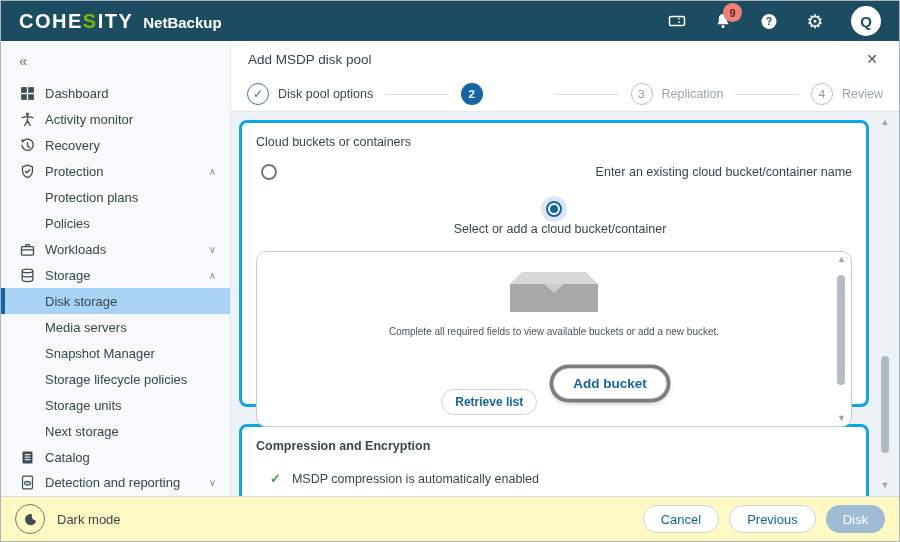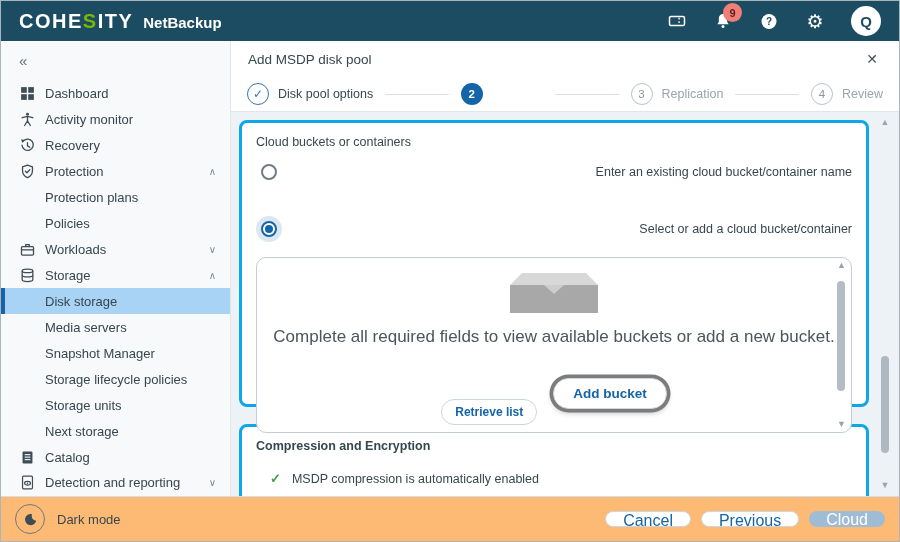--- a/index.html
+++ b/index.html
@@ -49,55 +49,55 @@
   .step.active .step-label { color:#263238; font-weight:700;margin-top:47px; }
   .step.upcoming .step-label { color:#9aa4ac; }
   .step-line { flex:1; height:1px; background:#d9dfe4; margin:0 12px; }
 
   .content { flex:1; background:#edf2f6; position:relative; overflow:hidden; padding:8px 30px 0 8px; }
   .card { background:#fff; border:3px solid #0ea5e9; border-radius:8px; padding:12px 14px; }
   .card-title { font-size:12.5px; color:#37474f; }
   .card-title.bold { font-weight:700; }
 
   .radio-row { display:flex; align-items:center; margin-top:10px; min-height:26px;justify-content:space-between; }
-  .radio-row.second { margin-top:31px; }
+  .radio-row.second { margin-top:11px;flex-direction:column; }
   .radio-wrap { width:26px; height:26px; display:flex; align-items:center; justify-content:center; border-radius:50%; cursor:pointer; }
   .radio-wrap.halo { background:#dce7f1; }
   .radio-outer { width:16px; height:16px; border-radius:50%; border:2px solid #6f7d87; background:#fff; display:flex; align-items:center; justify-content:center; }
   .radio-wrap.halo .radio-outer { border-color:#1464a8; }
   .radio-dot { width:8px; height:8px; border-radius:50%; background:#1464a8; }
   .radio-label { margin-left:12px; font-size:12.5px; color:#37474f; }
 
   .bucket-panel { margin-top:15px; height:176px; border:1px solid #c2ccd4; border-radius:10px; position:relative; display:flex; flex-direction:column; align-items:center; justify-content:center; background:#fff; }
-  .bucket-msg { font-size:17px; color:#4a555c; margin-top:12px; }
+  .bucket-msg { font-size:10px; color:#4a555c; margin-top:12px; }
   .panel-buttons { display:flex; align-items:center; gap:16px; margin-top:15px; }
   .btn { border-radius:15px; border:1px solid #cdd6dc; background:#fff; color:#1464a8; cursor:pointer; font-family:inherit; }
   .btn-retrieve { font-size:12px; font-weight:700; padding:5px 13px;margin-top:37px; }
   .btn-add { font-size:13.5px; font-weight:600; padding:7px 19px; border-radius:18px; box-shadow:0 0 0 3.5px #7c7c7c, 0 3px 6px rgba(0,0,0,.35); }
 
   
   .in-scroll { position:absolute; top:3px; bottom:3px; right:3px; width:13px; display:flex; flex-direction:column; align-items:center; justify-content:space-between; }
   .scroll-arrow { font-size:9px; color:#9aa4ac; line-height:1; }
   .in-thumb { position:absolute; top:20px; left:2px; width:8px; height:110px; border-radius:4px; background:#b4bdc5; }
   .out-scroll { position:absolute; top:6px; bottom:6px; right:7px; width:14px; display:flex; flex-direction:column; align-items:center; justify-content:space-between; }
   .out-thumb { position:absolute; top:64%; left:3px; width:8px; height:26%; border-radius:4px; background:#aeb8c0; }
 
   .card.compression { margin-top:17px; height:120px; }
   .check-row { display:flex; align-items:center; margin-top:18px; padding-left:14px; }
   .green-check { color:#43a047; font-size:13px; font-weight:700; }
   .check-text { margin-left:11px; font-size:12.5px; color:#37474f; }
 
   
-  .footer { height:45px; flex:0 0 45px; background:#fdba74; border-top:1px solid #d6dde2; display:flex; align-items:center; padding:0 14px; }
+  .footer { height:45px; flex:0 0 45px; background:#fef9c3; border-top:1px solid #d6dde2; display:flex; align-items:center; padding:0 14px; }
   .darkmode { display:flex; align-items:center; cursor:pointer; }
   .moon-circle { width:30px; height:30px; border-radius:50%; border:1px solid #6b7a85; display:flex; align-items:center; justify-content:center; }
   .darkmode-label { margin-left:12px; font-size:13px; color:#37474f; }
   .footer-spacer { flex:1; }
   .footer-buttons { display:flex; align-items:center; gap:10px; }
-  .fbtn { height:16px; padding:0 17px; border-radius:14px; font-size:16px; font-family:inherit; cursor:pointer; }
+  .fbtn { height:28px; padding:0 17px; border-radius:14px; font-size:13px; font-family:inherit; cursor:pointer; }
   .fbtn.ghost { background:#fff; border:1px solid #cdd6dc; color:#1464a8; }
   .fbtn.primary-disabled { background:#a0bcd5; border:none; color:#fff; }
 </style>
 </head>
 <body>
 
 <div class="window">
 
   <div class="topbar">
     <div class="brand">
@@ -343,17 +343,17 @@
         <svg width="15" height="15" viewBox="0 0 24 24">
             <path d="M14.5,3.5 A9,9 0 1 0 21,13.8 A7.2,7.2 0 0 1 14.5,3.5 Z" fill="#3d4c57"></path>
           </svg>
       </span>
       <span class="darkmode-label">Dark mode</span>
     </div>
     <div class="footer-spacer"></div>
     <div class="footer-buttons">
       <button class="fbtn ghost">Cancel</button>
       <button class="fbtn ghost">Previous</button>
-      <button class="fbtn primary-disabled">Cloud</button>
+      <button class="fbtn primary-disabled">Disk</button>
     </div>
   </div>
 
 </div>
 
 </body></html>

